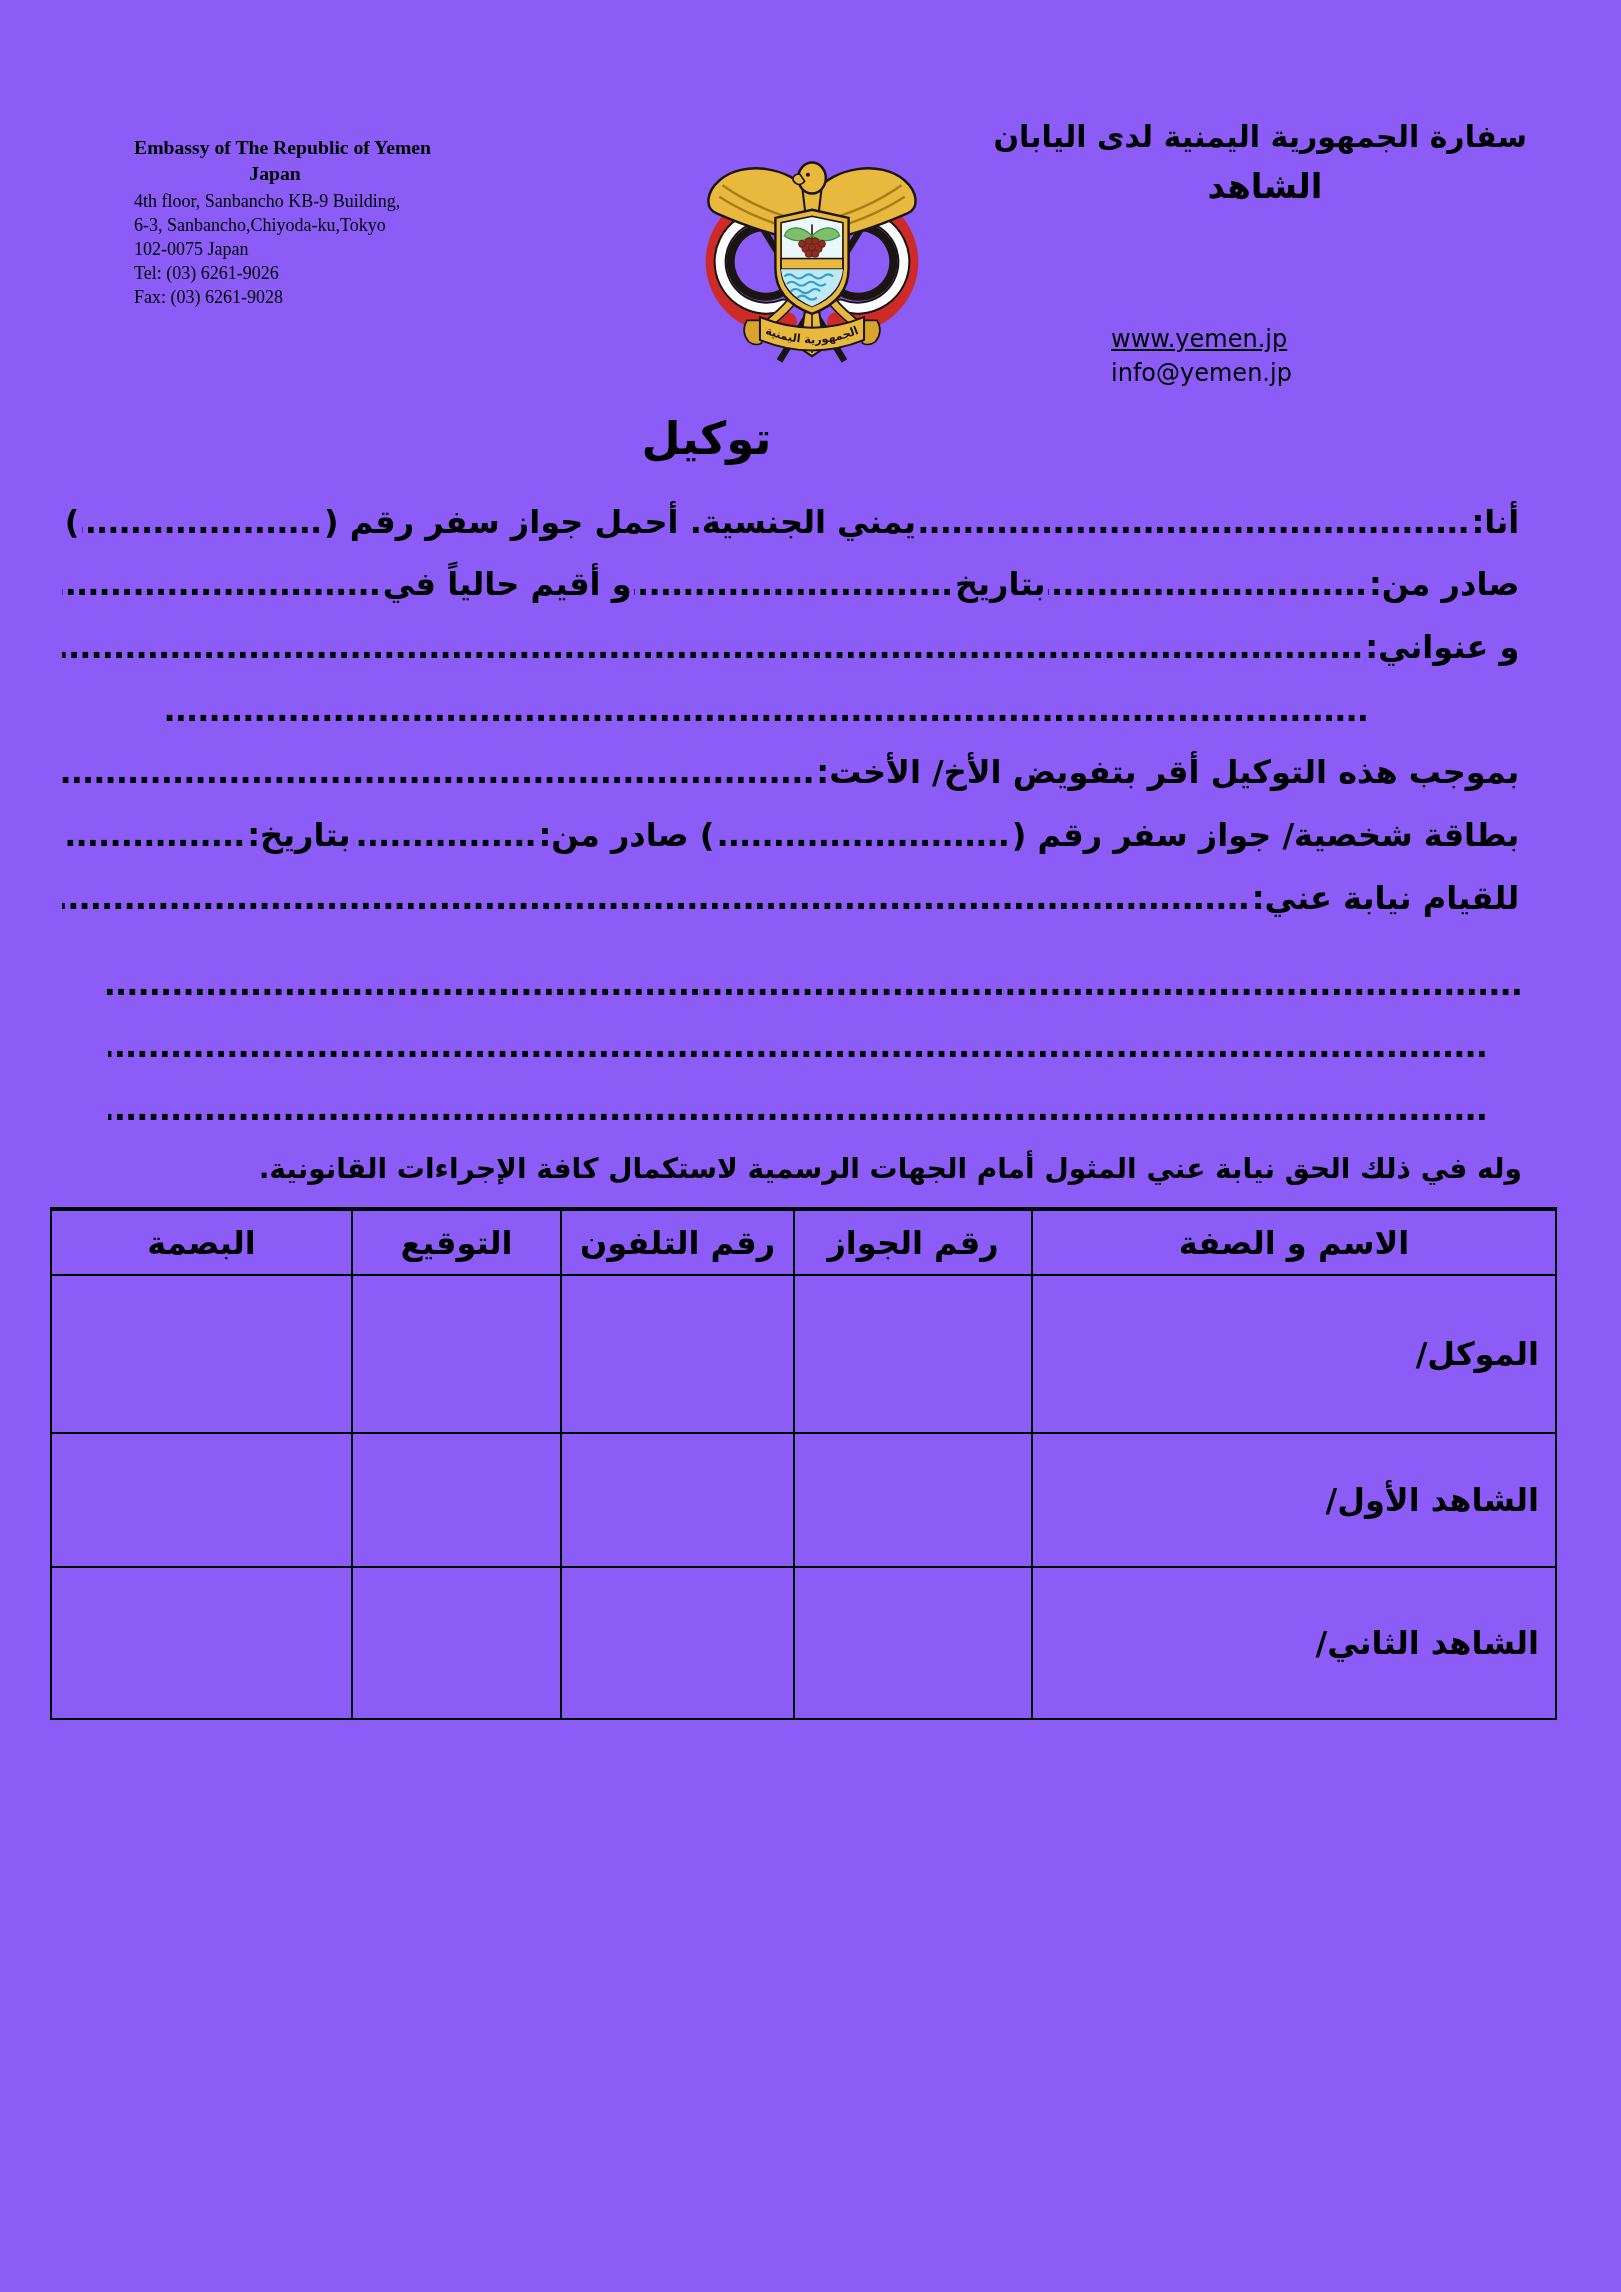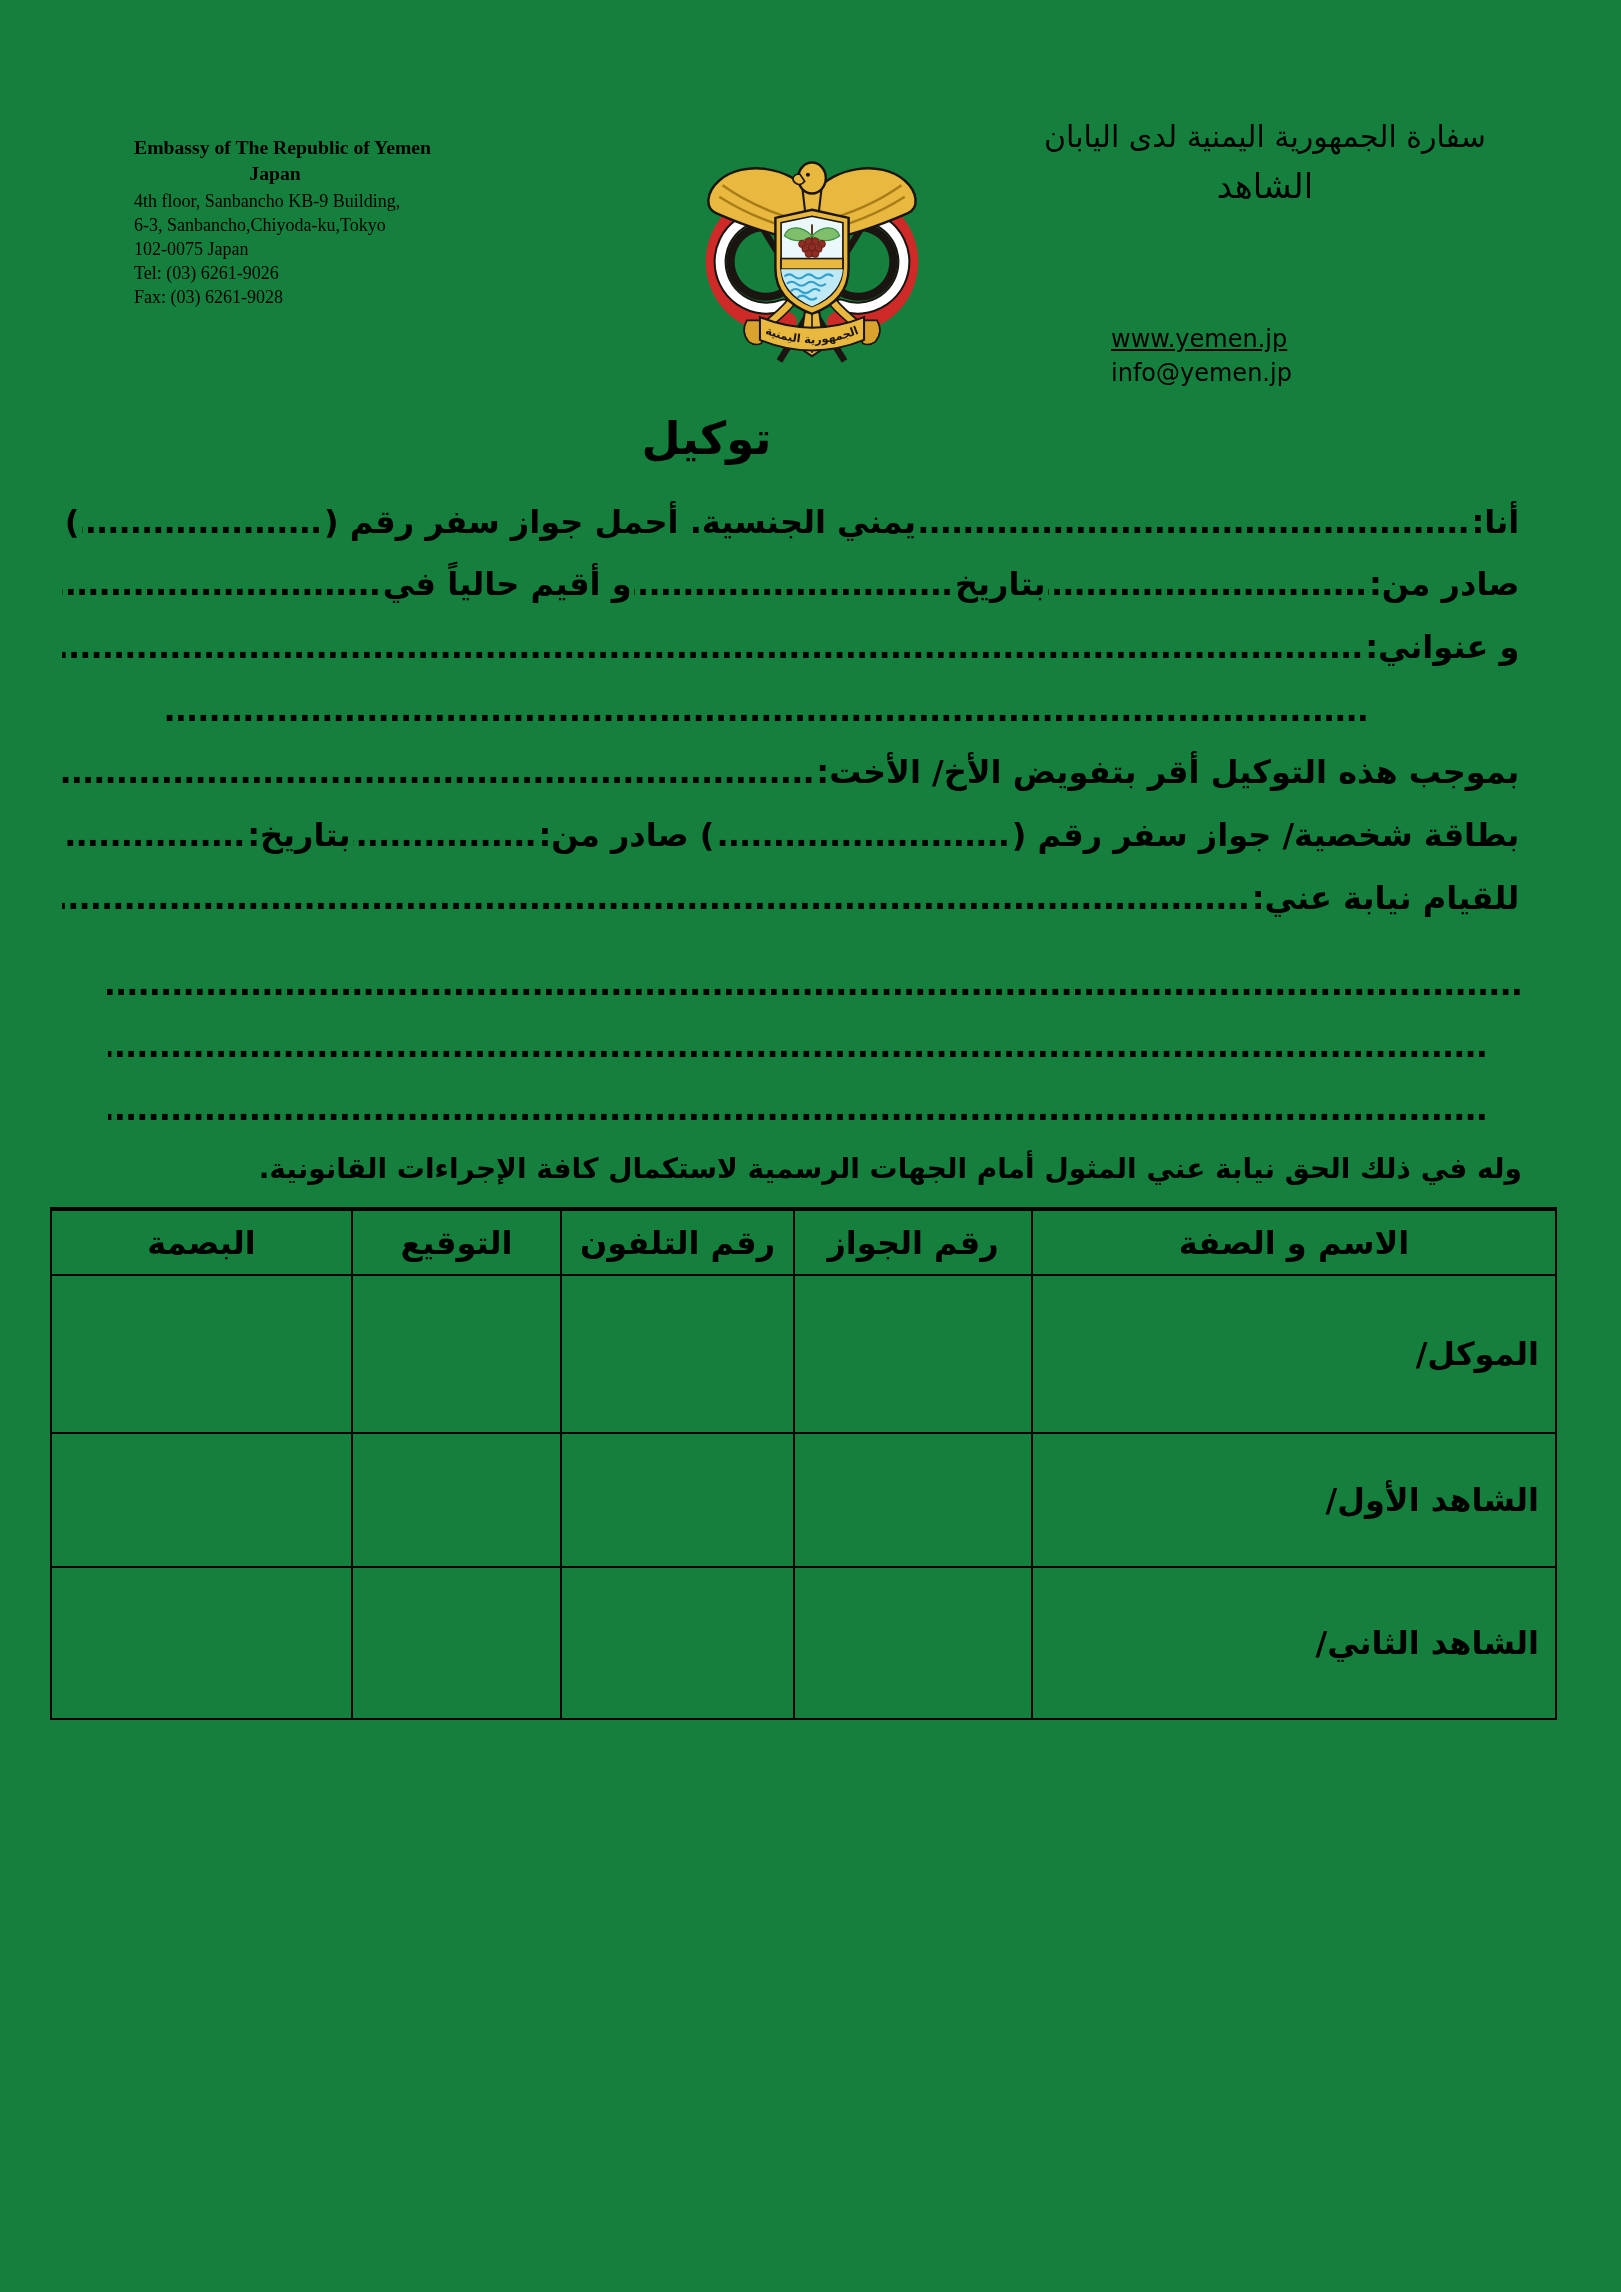--- a/index.html
+++ b/index.html
@@ -1,24 +1,24 @@
 <!DOCTYPE html>
 <html style="font-size:14.3px"><head>
 <meta charset="utf-8">
 <style>
   html,body{margin:0;padding:0;background:#888;}
-  .page{position:relative;width:1621px;height:2293px;background:#15803d;overflow:hidden;
+  .page{position:relative;width:1621px;height:2293px;background:#8b5cf6;overflow:hidden;
         font-family:"DejaVu Sans",sans-serif;color:#000;}
   
   .en-block{position:absolute;left:134px;top:134px;width:282px;font-family:"Liberation Serif",serif;}
   .en-title{font-size:19.7px;font-weight:700;text-align:center;white-space:nowrap;line-height:27px;}
   .en-city{font-size:19.7px;font-weight:700;text-align:center;line-height:25px;}
   .en-addr{font-size:18px;line-height:24px;margin-top:2.7px;}
   
-  .ar-block{position:absolute;left:1003px;top:113px;width:524px;direction:rtl;text-align:center;font-weight:400;}
+  .ar-block{position:absolute;left:1003px;top:113px;width:524px;direction:rtl;text-align:center;font-weight:700;}
   .ar-line1{font-size:30px;line-height:47px;white-space:nowrap;}
   .ar-line2{font-size:34px;line-height:52px;}
   .links{position:absolute;left:1111px;top:322px;font-size:24px;line-height:34px;}
   .website{text-decoration:underline;}
   
   .emblem{position:absolute;left:690px;top:131px;width:244px;height:247px;}
   
   .doc-title{position:absolute;top:394px;left:0;width:1413px;text-align:center;direction:rtl;
              font-size:45px;font-weight:700;line-height:90px;}
   

